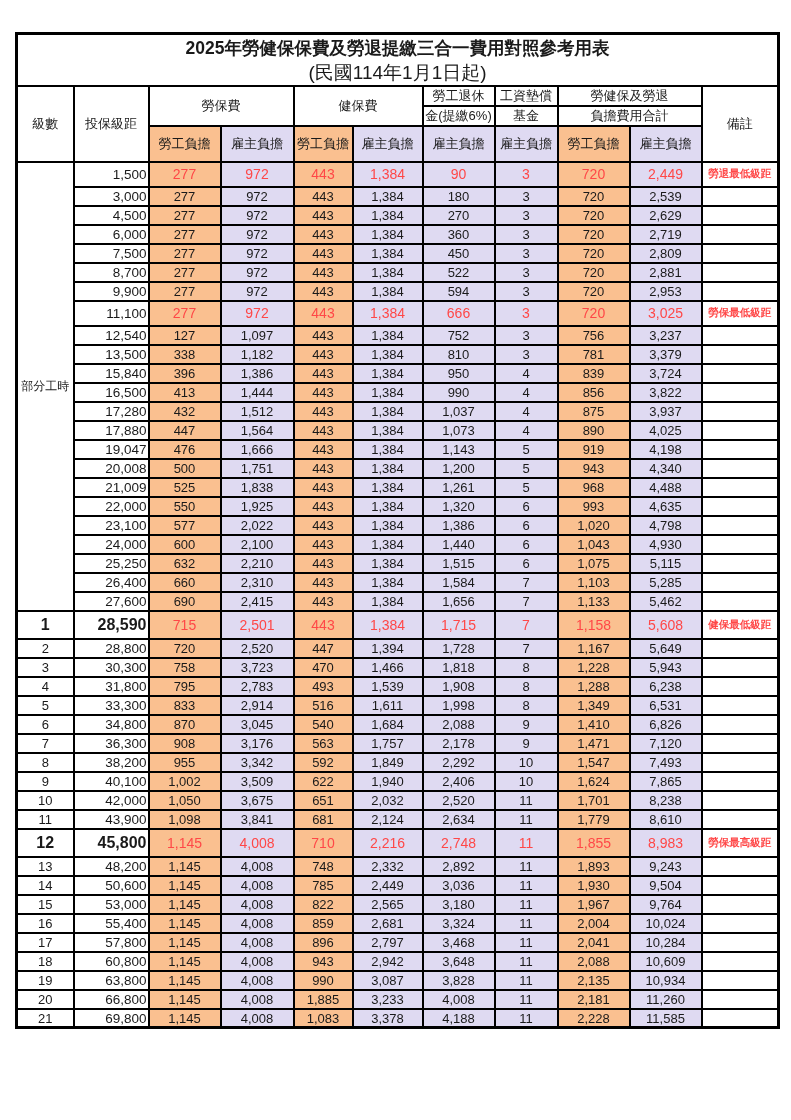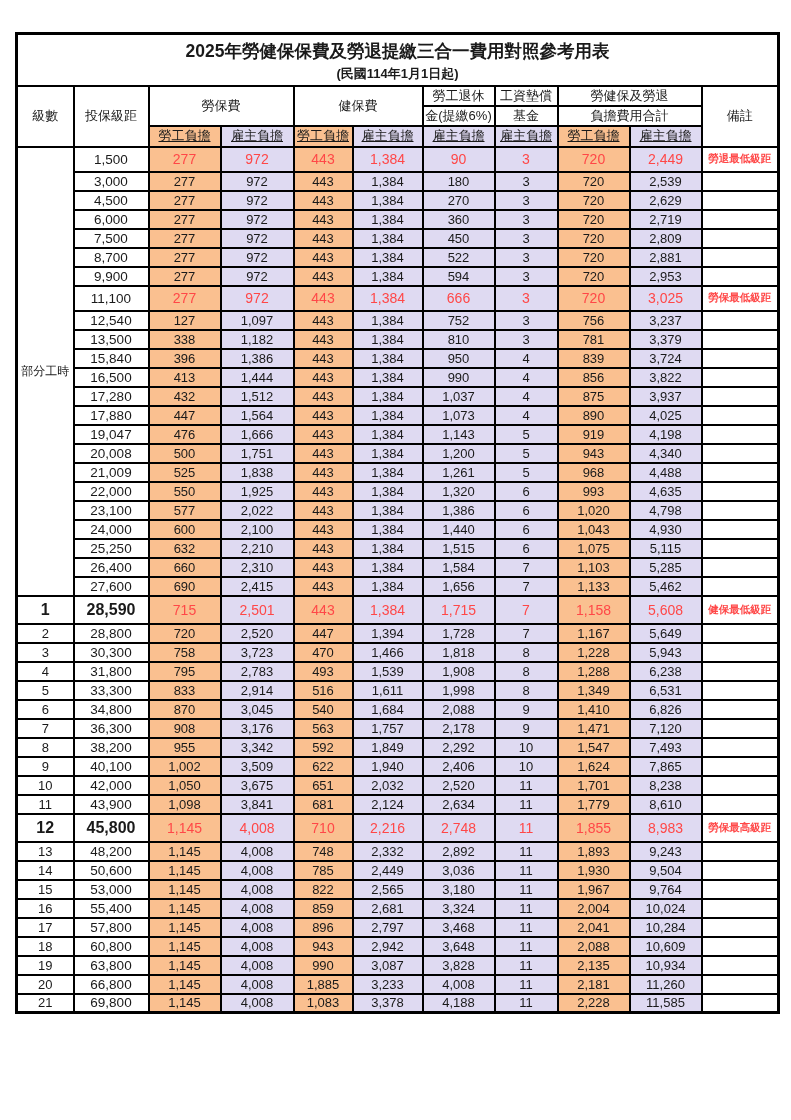--- a/index.html
+++ b/index.html
@@ -29,32 +29,32 @@
     padding: 0 1px;
     overflow: hidden;
     white-space: nowrap;
     font-weight: normal;
     color: #1a1a1a;
     font-size: 13px;
   }
   
   td.title-cell { height: 52px; }
   .title-line1 { font-size: 17.5px; font-weight: 700; line-height: 1.55; }
-  .title-line2 { font-size: 13px; font-weight: 700; line-height: 1.2; }
+  .title-line2 { font-size: 19px; font-weight: 400; line-height: 1.2; }
   
   .hdr  { font-size: 13.5px; height: 19px; }
   .hdr2 { font-size: 12.5px; height: 18px; }
-  .subhdr { font-size: 12.5px; height: 21px; text-decoration: underline; }
+  .subhdr { font-size: 12.5px; height: 36px; }
   .emp { background: #FAC090; }
   .er  { background: #DFDAF2; }
   
   tbody td { height: 19px; }
   td.level   { font-size: 13px; }
   td.parttime{ font-size: 12px; }
-  td.bracket { font-size: 13.5px; }
+  td.bracket { font-size: 13.5px; text-align: right; }
   td.remark  { font-size: 10.5px; font-weight: 700; color: #FF4747; padding: 0; margin-top: 36px; }
   tr.hl td    { height: 25px; }
   tr.hlbig td { height: 28px; }
   tr.hl td.val, tr.hlbig td.val { color: #FF4747; font-size: 14px; }
   tr.hlbig td.level, tr.hlbig td.bracket { font-size: 16px; font-weight: 600; }
 </style>
 </head>
 <body>
 
 <div class="page">

